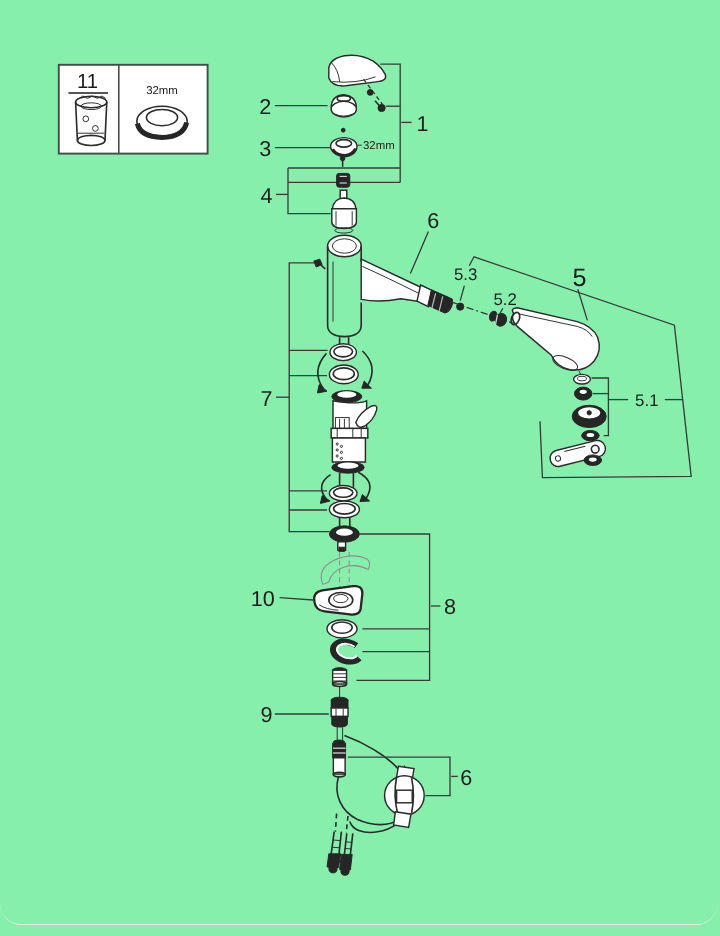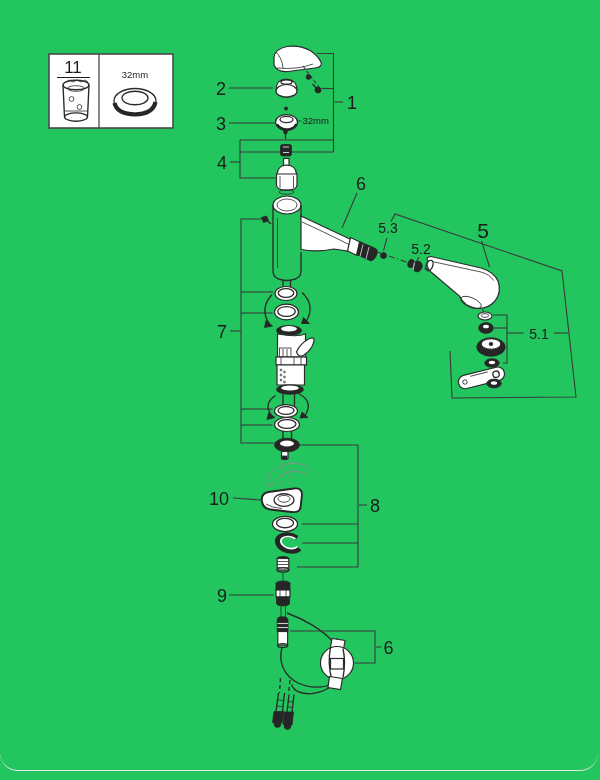--- a/index.html
+++ b/index.html
@@ -1,16 +1,16 @@
 <!DOCTYPE html>
 <html><head>
 <meta charset="utf-8">
 <style>
   html,body{margin:0;padding:0;background:#fff;}
-  .stage{position:relative;width:600px;height:780px;background:#22c55e;overflow:hidden;
+  .stage{position:relative;width:600px;height:780px;background:#86efac;overflow:hidden;
          font-family:"Liberation Sans", sans-serif;}
   .card-edge{position:absolute;left:0;top:0;width:598px;height:770px;
              border-bottom:1px solid #e7e7e7;border-bottom-left-radius:18px;
              border-bottom-right-radius:18px;pointer-events:none;}
   svg{position:absolute;left:0;top:0;}
   svg text{fill:#1c1c1c;font-family:"Liberation Sans", sans-serif;}
   .num{font-size:18px;}
   .num-big{font-size:21px;}
   .num-sub{font-size:14px;}
   .num-small{font-size:9.5px;}

